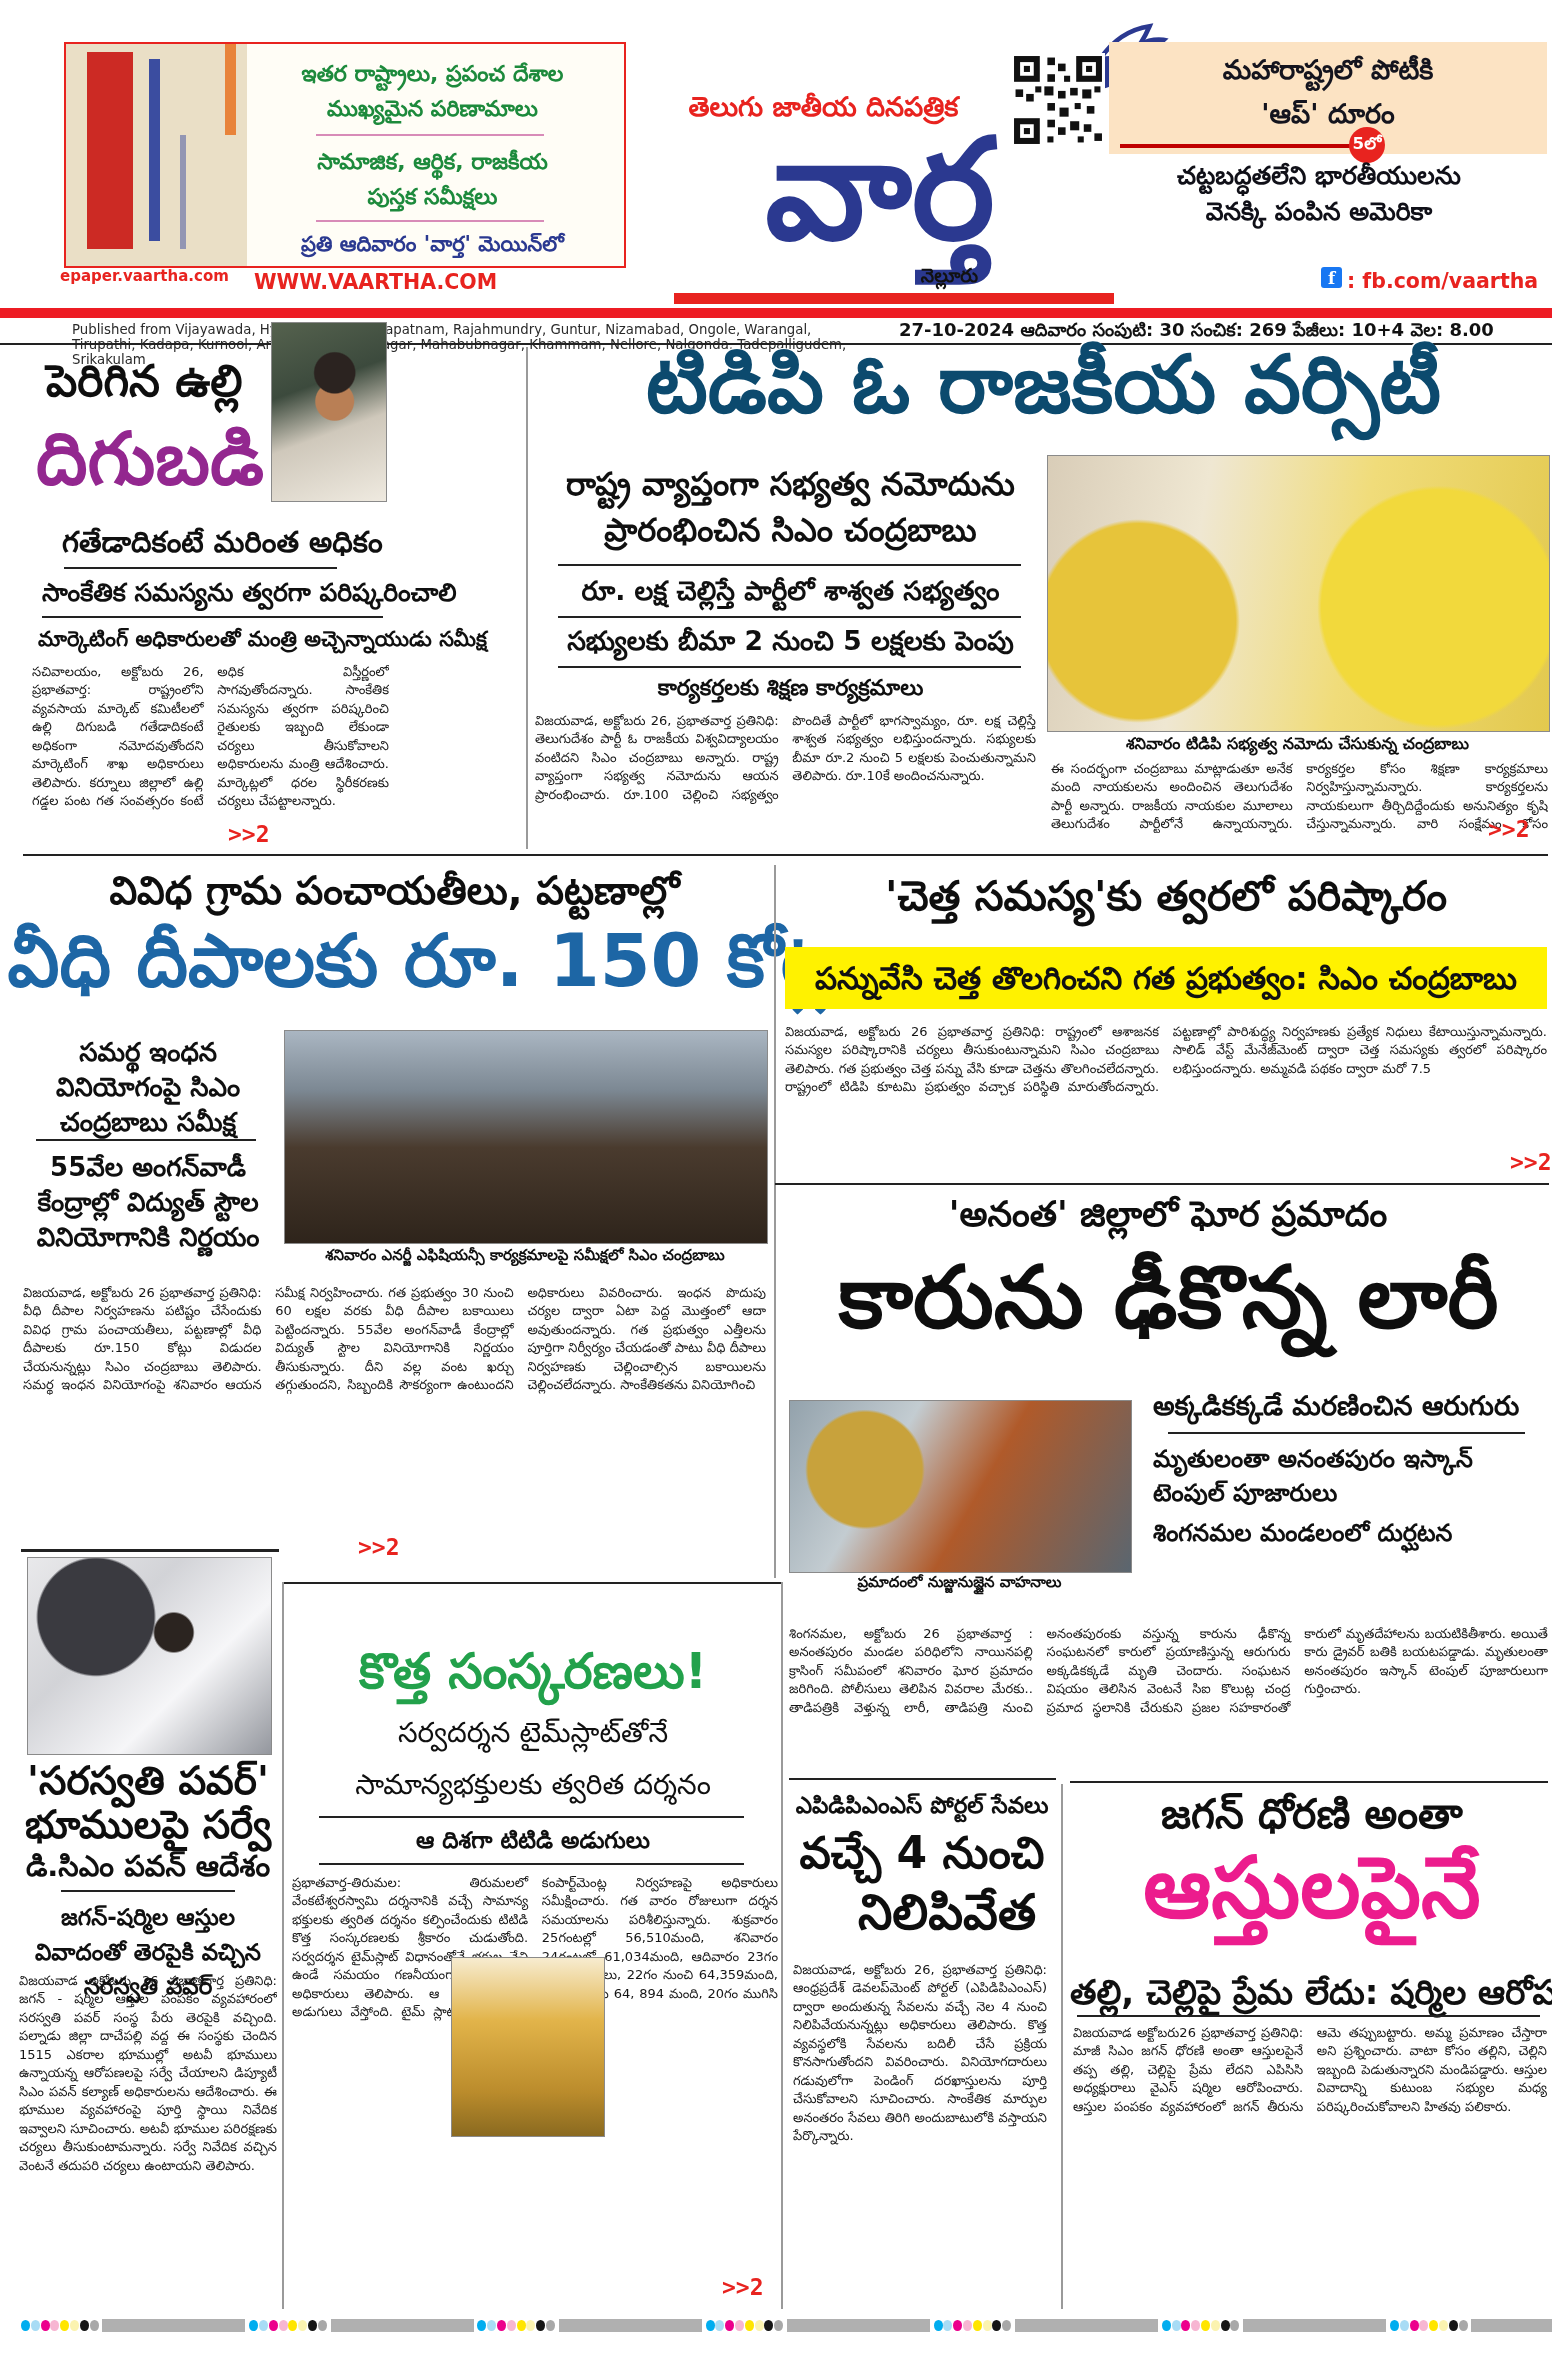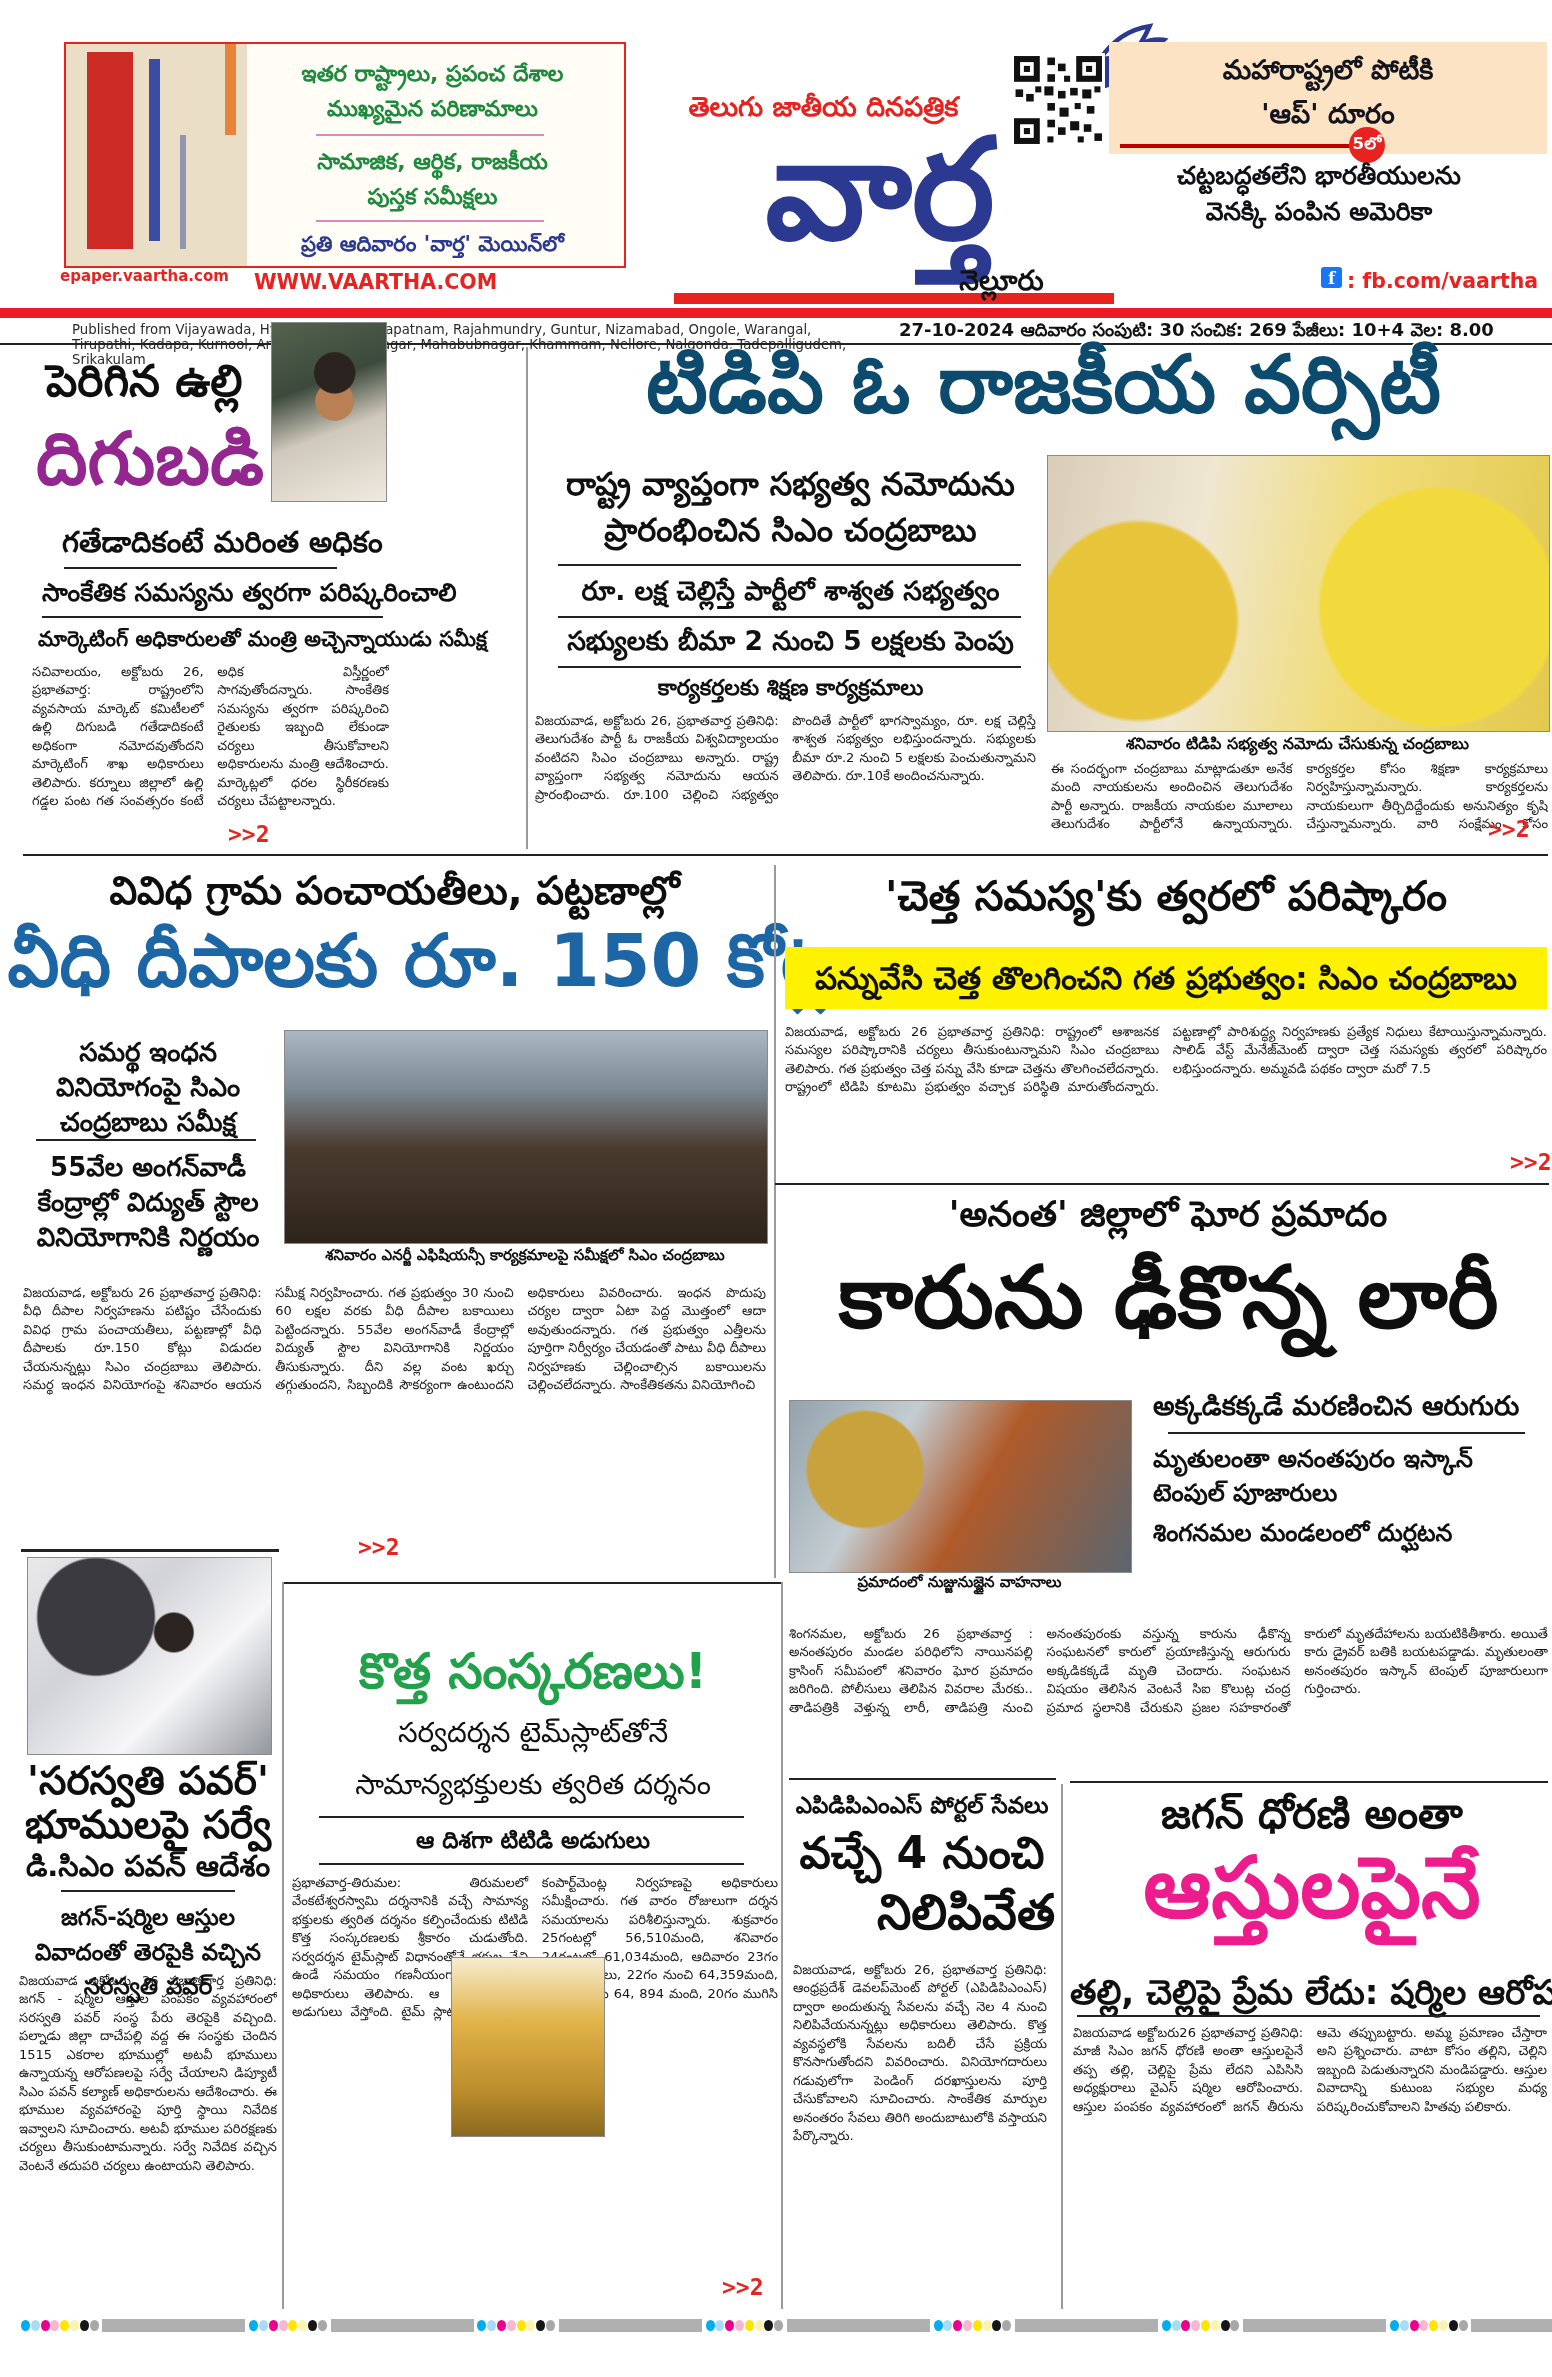--- a/index.html
+++ b/index.html
@@ -154,21 +154,21 @@
     <div class="abs tr-head" style="left:0;top:12px;width:100%;">మహారాష్ట్రలో పోటీకి</div>
     <div class="abs tr-head" style="left:0;top:56px;width:100%;">'ఆప్' దూరం</div>
     <div id="tr-line" class="abs" style="left:10.6px;top:102px;width:235px;"></div>
     <div id="tr-badge" class="abs" style="left:240px;top:85px;">5లో</div>
   </div>
   <div class="abs tr-sub" style="left:1086px;top:161px;width:466px;">చట్టబద్ధతలేని భారతీయులను</div>
   <div class="abs tr-sub" style="left:1086px;top:197px;width:466px;">వెనక్కి పంపిన అమెరికా</div>
 
   <div class="abs red-link" style="left:40px;top:267px;font-size:15px;margin-left:20px;">epaper.vaartha.com</div>
   <div class="abs red-link" style="left:254px;top:270px;font-size:20.5px;">WWW.VAARTHA.COM</div>
-  <div class="abs b ctr" style="left:918px;top:264px;width:167px;font-size:28px;">నెల్లూరు</div>
+  <div class="abs b ctr" style="left:866px;top:264px;width:167px;font-size:19px;">నెల్లూరు</div>
   <div id="fb-icon" class="abs" style="left:1321px;top:267px;">f</div>
   <div class="abs red-link" style="left:1347px;top:269px;font-size:20.5px;">: fb.com/vaartha</div>
 
   <div id="top-red-rule" class="abs" style="left:0;top:308px;width:1552px;height:10px;"></div>
   <div id="published-line" class="abs" style="left:72px;top:322px;width:804px;">Published from Vijayawada, Hyderabad, Visakhapatnam, Rajahmundry, Guntur, Nizamabad, Ongole, Warangal, Tirupathi, Kadapa, Kurnool, Anantapur,  Karimnagar, Mahabubnagar, Khammam, Nellore, Nalgonda, Tadepalligudem, Srikakulam</div>
   <div id="date-line" class="abs" style="left:899px;top:319px;width:652px;">27-10-2024 ఆదివారం సంపుటి: 30 సంచిక: 269  పేజీలు: 10+4  వెల: 8.00</div>
   <div class="abs rule" style="left:0;top:343px;width:1552px;height:1.5px;"></div>
 
   <div class="abs kicker-black nw" style="left:46px;top:355px;font-size:44px;">పెరిగిన ఉల్లి</div>
   <div id="minister-photo" class="abs photo" style="left:271px;top:322px;width:114px;height:178px;"></div>
@@ -249,21 +249,21 @@
   <div class="abs subhead ctr nw" style="left:296px;top:1827px;width:474px;font-size:23px;">ఆ దిశగా టిటిడి అడుగులు</div>
   <div class="abs rule" style="left:319px;top:1863px;width:425px;height:1.5px;"></div>
   <div class="abs body-text cols2" style="left:292px;top:1874px;width:486px;height:425px;">ప్రభాతవార్త-తిరుమల: తిరుమలలో వేంకటేశ్వరస్వామి దర్శనానికి వచ్చే సామాన్య భక్తులకు త్వరిత దర్శనం కల్పించేందుకు టిటిడి కొత్త సంస్కరణలకు శ్రీకారం చుడుతోంది. సర్వదర్శన టైమ్‌స్లాట్ విధానంతోనే భక్తుల వేచి ఉండే సమయం గణనీయంగా తగ్గనుందని అధికారులు తెలిపారు. ఆ దిశగా టిటిడి అడుగులు వేస్తోంది. టైమ్ స్లాట్ టోకెన్ల జారీ, కంపార్ట్‌మెంట్ల నిర్వహణపై అధికారులు సమీక్షించారు. గత వారం రోజులుగా దర్శన సమయాలను పరిశీలిస్తున్నారు. శుక్రవారం 25గంటల్లో 56,510మంది, శనివారం 24గంటల్లో 61,034మంది, ఆదివారం 23గం 64,44గంటలు, 22గం నుంచి 64,359మంది, 21గి గంటలు 64, 894 మంది, 20గం ముగిసి 73,926</div>
   <div id="temple-photo" class="abs photo" style="left:451px;top:1957px;width:152px;height:178px;"></div>
   <div class="abs jump" style="left:722px;top:2274px;">&gt;&gt;2</div>
 
   <div class="abs rule" style="left:789px;top:1778px;width:267px;height:2.3px;"></div>
   <div class="abs vrule" style="left:1061px;top:1784px;height:525px;"></div>
   <div class="abs subhead ctr nw" style="left:793px;top:1792px;width:258px;font-size:23px;">ఎపిడిపిఎంఎస్ పోర్టల్ సేవలు</div>
   <div class="abs kicker-black ctr nw" style="left:793px;top:1827px;width:258px;font-size:44px;">వచ్చే 4 నుంచి</div>
-  <div class="abs kicker-black ctr nw" style="left:837px;top:1884px;width:258px;font-size:49px;">నిలిపివేత</div>
+  <div class="abs kicker-black ctr nw" style="left:818px;top:1884px;width:258px;font-size:49px;">నిలిపివేత</div>
   <div class="abs body-text" style="left:793px;top:1961px;width:254px;height:345px;">విజయవాడ, అక్టోబరు 26, ప్రభాతవార్త ప్రతినిధి: ఆంధ్రప్రదేశ్ డెవలప్‌మెంట్ పోర్టల్ (ఎపిడిపిఎంఎస్) ద్వారా అందుతున్న సేవలను వచ్చే నెల 4 నుంచి నిలిపివేయనున్నట్లు అధికారులు తెలిపారు. కొత్త వ్యవస్థలోకి సేవలను బదిలీ చేసే ప్రక్రియ కొనసాగుతోందని వివరించారు. వినియోగదారులు గడువులోగా పెండింగ్ దరఖాస్తులను పూర్తి చేసుకోవాలని సూచించారు. సాంకేతిక మార్పుల అనంతరం సేవలు తిరిగి అందుబాటులోకి వస్తాయని పేర్కొన్నారు.</div>
 
   <div class="abs rule" style="left:1070px;top:1781px;width:478px;height:2.3px;"></div>
   <div class="abs kicker-black ctr nw" style="left:1077px;top:1790px;width:470px;font-size:41px;">జగన్ ధోరణి అంతా</div>
   <div id="jagan-title" class="abs ctr nw" style="left:1077px;top:1845px;width:470px;">ఆస్తులపైనే</div>
   <div class="abs subhead ctr nw" style="left:1070px;top:1972px;width:478px;font-size:34px;">తల్లి, చెల్లిపై ప్రేమ లేదు: షర్మిల ఆరోపణ</div>
   <div class="abs rule" style="left:1077px;top:2015px;width:463px;height:1.5px;"></div>
   <div class="abs body-text cols2" style="left:1073px;top:2024px;width:474px;height:281px;">విజయవాడ అక్టోబరు26 ప్రభాతవార్త ప్రతినిధి: మాజీ సిఎం జగన్ ధోరణి అంతా ఆస్తులపైనే తప్ప తల్లి, చెల్లిపై ప్రేమ లేదని ఎపిసిసి అధ్యక్షురాలు వైఎస్ షర్మిల ఆరోపించారు. ఆస్తుల పంపకం వ్యవహారంలో జగన్ తీరును ఆమె తప్పుబట్టారు. అమ్మ ప్రమాణం చేస్తారా అని ప్రశ్నించారు. వాటా కోసం తల్లిని, చెల్లిని ఇబ్బంది పెడుతున్నారని మండిపడ్డారు. ఆస్తుల వివాదాన్ని కుటుంబ సభ్యుల మధ్య పరిష్కరించుకోవాలని హితవు పలికారు.</div>
 
   <div id="registration-strip" class="abs" style="left:21px;top:2318px;width:1531px;height:15px;">

